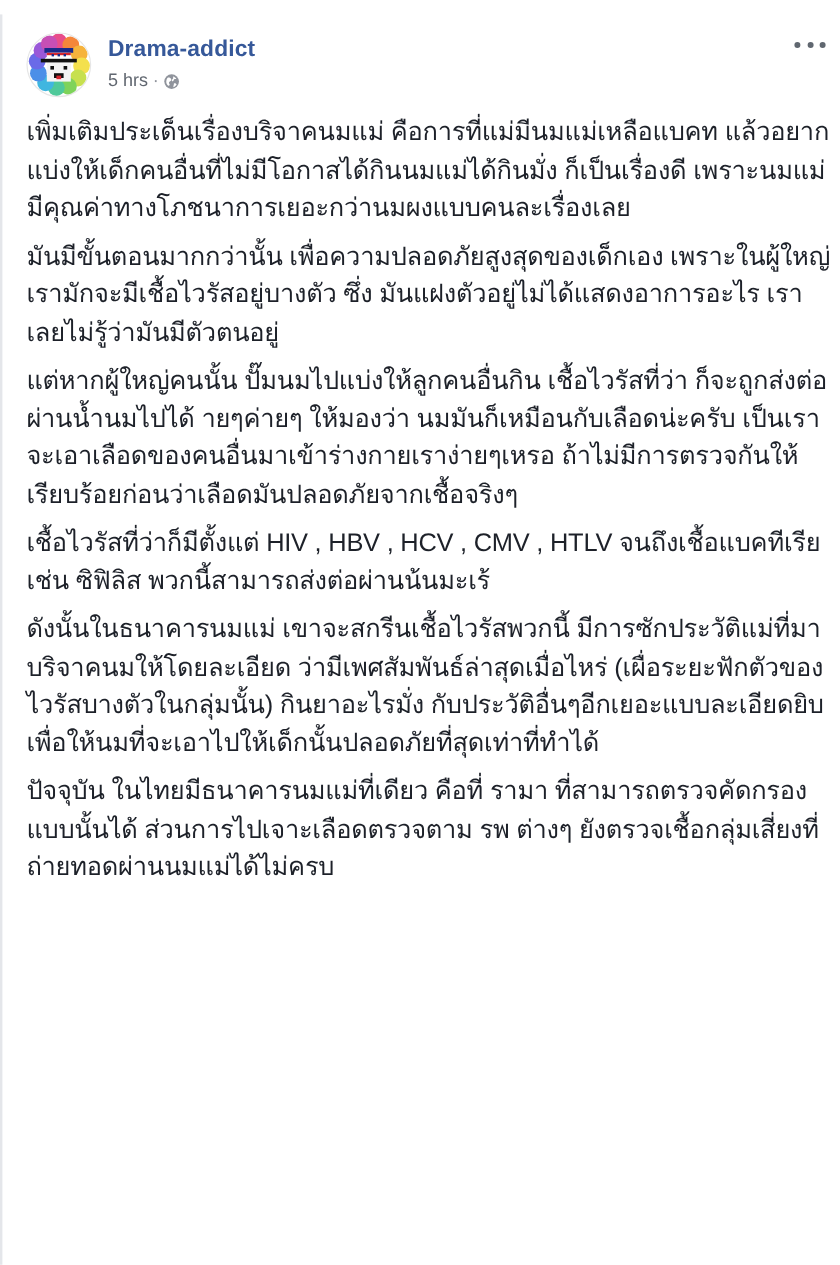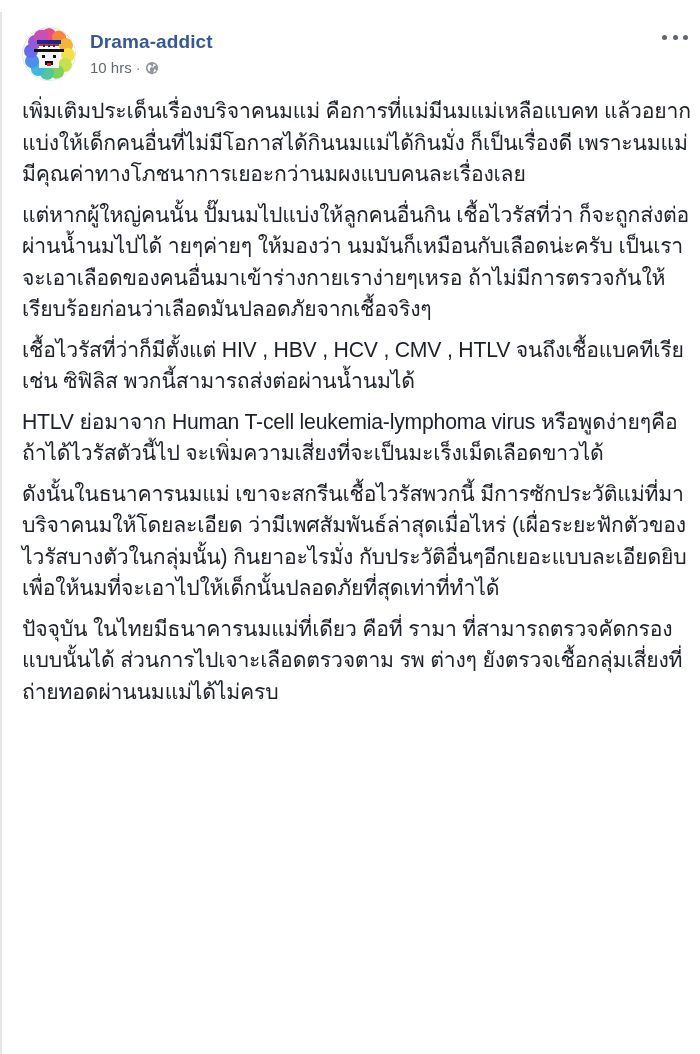--- a/index.html
+++ b/index.html
@@ -128,41 +128,41 @@
         <rect x="19" y="27" width="3" height="3" fill="#111"></rect>
         <rect x="30" y="27" width="3" height="3" fill="#111"></rect>
 
         <rect x="22" y="33" width="8" height="4" fill="#111"></rect>
         <rect x="24" y="35" width="4" height="3" fill="#d8262e"></rect>
       </svg>
     </div>
     <div class="meta">
       <div class="author-name">Drama-addict</div>
       <div class="timestamp-row">
-        <span class="timestamp">10 hrs</span>
+        <span class="timestamp">5 hrs</span>
         <span class="dot-sep">·</span>
         <svg class="globe-icon" viewBox="0 0 16 16">
           <circle cx="8" cy="8" r="7" fill="#90949c"></circle>
           <path d="M4 4.5c1.5-.8 2.8 0 3.5 1s-.2 2-1.2 2.3-1 1.6-.3 2.6c.5.8-.3 1.8-1.2 1.6C3.4 10.9 2.6 9 3 7.2c.2-1 .4-2 1-2.7z" fill="#ffffff"></path>
           <path d="M9.5 3.2c1.2.3 2.4 1.2 3 2.2-.8.3-1.6 0-2.2.5s-.3 1.6-1.1 1.8c-.7.2-1.2-.6-.9-1.3.4-.8 1.7-1.1 1.2-2.2-.2-.4.1-.9 0-1z" fill="#ffffff"></path>
           <path d="M10.5 9.5c.8-.2 1.8.3 2.3 1-.6 1.3-1.7 2.3-3 2.8-.3-.9.1-1.7.3-2.4.1-.6-.1-1.2.4-1.4z" fill="#ffffff"></path>
         </svg>
       </div>
     </div>
   </div>
 
   <div class="more-button">
     <span></span>
     <span></span>
     <span></span>
   </div>
 
   <div class="post-body">
     <p>เพิ่มเติมประเด็นเรื่องบริจาคนมแม่ คือการที่แม่มีนมแม่เหลือแบคท แล้วอยากแบ่งให้เด็กคนอื่นที่ไม่มีโอกาสได้กินนมแม่ได้กินมั่ง ก็เป็นเรื่องดี เพราะนมแม่ มีคุณค่าทางโภชนาการเยอะกว่านมผงแบบคนละเรื่องเลย</p>
+    <p>มันมีขั้นตอนมากกว่านั้น เพื่อความปลอดภัยสูงสุดของเด็กเอง เพราะในผู้ใหญ่ เรามักจะมีเชื้อไวรัสอยู่บางตัว ซึ่ง มันแฝงตัวอยู่ไม่ได้แสดงอาการอะไร เราเลยไม่รู้ว่ามันมีตัวตนอยู่</p>
     <p>แต่หากผู้ใหญ่คนนั้น ปั๊มนมไปแบ่งให้ลูกคนอื่นกิน เชื้อไวรัสที่ว่า ก็จะถูกส่งต่อผ่านน้ำนมไปได้ ายๆค่ายๆ ให้มองว่า นมมันก็เหมือนกับเลือดน่ะครับ เป็นเรา จะเอาเลือดของคนอื่นมาเข้าร่างกายเราง่ายๆเหรอ ถ้าไม่มีการตรวจกันให้เรียบร้อยก่อนว่าเลือดมันปลอดภัยจากเชื้อจริงๆ</p>
-    <p>เชื้อไวรัสที่ว่าก็มีตั้งแต่ HIV , HBV , HCV , CMV , HTLV จนถึงเชื้อแบคทีเรีย เช่น ซิฟิลิส พวกนี้สามารถส่งต่อผ่านน้ำนมได้</p>
-    <p>HTLV ย่อมาจาก Human T-cell leukemia-lymphoma virus หรือพูดง่ายๆคือ ถ้าได้ไวรัสตัวนี้ไป จะเพิ่มความเสี่ยงที่จะเป็นมะเร็งเม็ดเลือดขาวได้</p>
+    <p>เชื้อไวรัสที่ว่าก็มีตั้งแต่ HIV , HBV , HCV , CMV , HTLV จนถึงเชื้อแบคทีเรีย เช่น ซิฟิลิส พวกนี้สามารถส่งต่อผ่านน้นมะเร้</p>
     <p>ดังนั้นในธนาคารนมแม่ เขาจะสกรีนเชื้อไวรัสพวกนี้ มีการซักประวัติแม่ที่มาบริจาคนมให้โดยละเอียด ว่ามีเพศสัมพันธ์ล่าสุดเมื่อไหร่ (เผื่อระยะฟักตัวของไวรัสบางตัวในกลุ่มนั้น) กินยาอะไรมั่ง กับประวัติอื่นๆอีกเยอะแบบละเอียดยิบ เพื่อให้นมที่จะเอาไปให้เด็กนั้นปลอดภัยที่สุดเท่าที่ทำได้</p>
     <p>ปัจจุบัน ในไทยมีธนาคารนมแม่ที่เดียว คือที่ รามา ที่สามารถตรวจคัดกรองแบบนั้นได้ ส่วนการไปเจาะเลือดตรวจตาม รพ ต่างๆ ยังตรวจเชื้อกลุ่มเสี่ยงที่ถ่ายทอดผ่านนมแม่ได้ไม่ครบ</p>
 
   </div>
 
 </div>
 
 </body></html>

